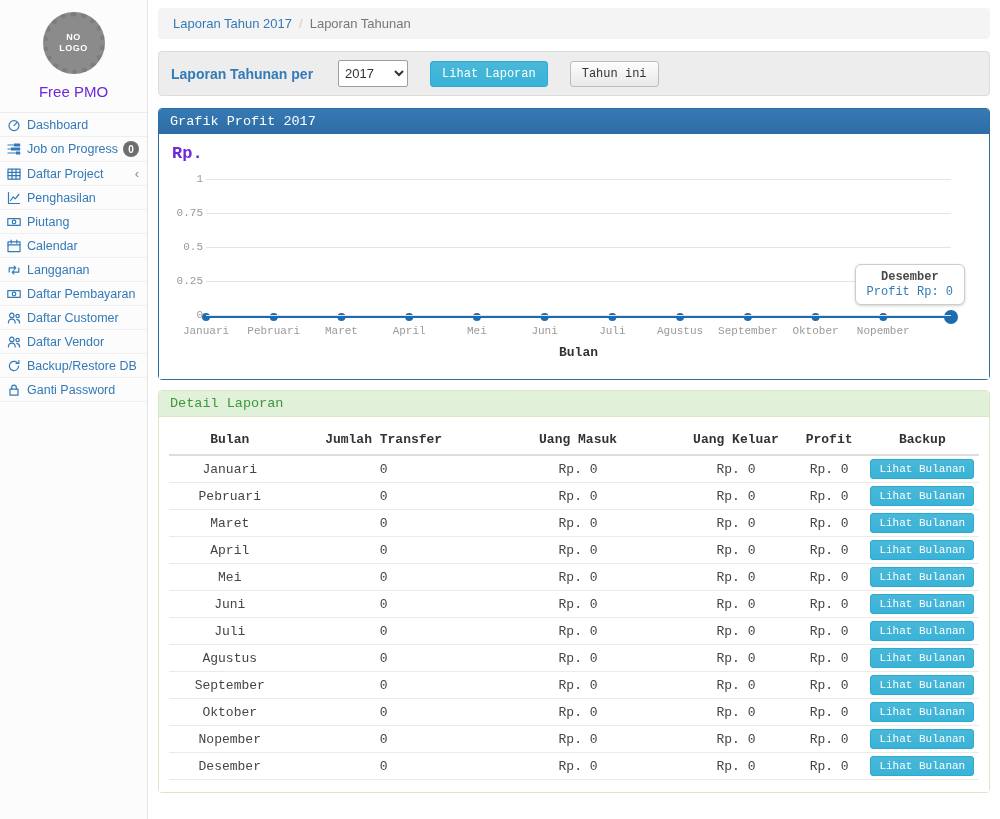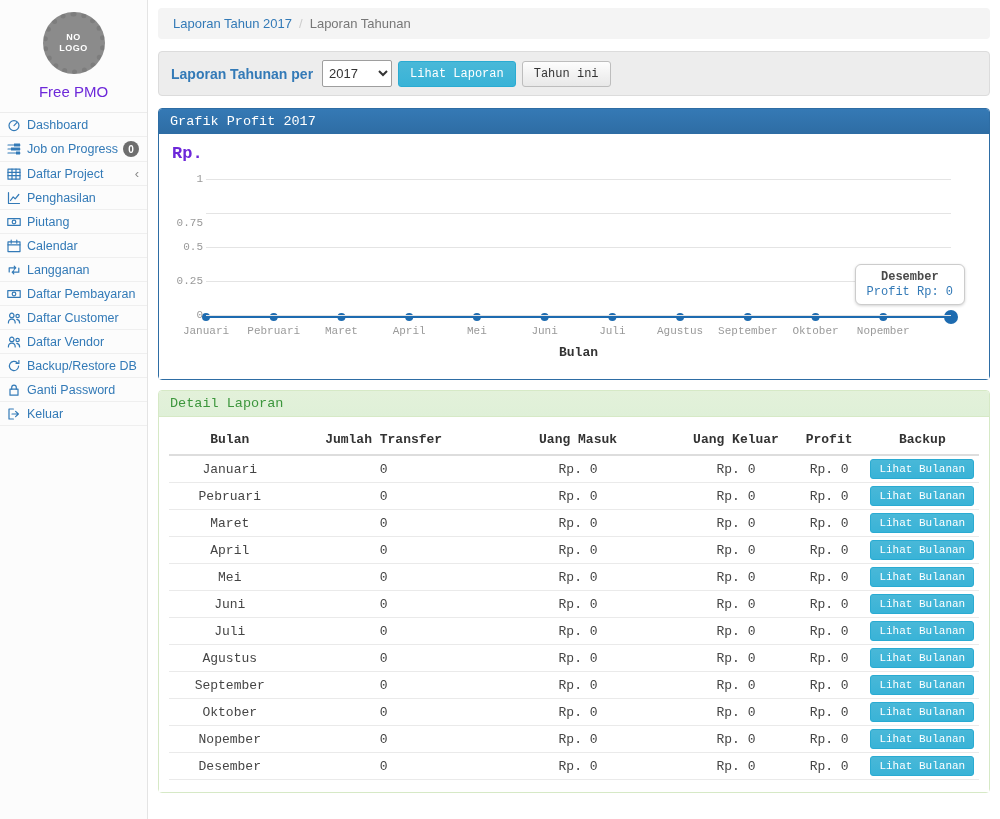--- a/index.html
+++ b/index.html
@@ -52,21 +52,21 @@
     margin-top: 8px; background: #f4f4f4; border-radius: 4px;
     height: 31px; display: flex; align-items: center; padding: 0 15px;
     color: #999;
   }
   .breadcrumb-bar a { color: #337ab7; text-decoration: none; }
   .breadcrumb-sep { margin: 0 7px; color: #ccc; }
   .breadcrumb-current { color: #777; }
   .form-bar {
     margin-top: 12px; background: #ededed; border: 1px solid #dcdcdc;
     border-radius: 4px; padding: 8px 12px;
-    display: flex; align-items: center; gap: 6px;
+    display: flex; align-items: center; gap: 22px;
   }
   .form-bar .form-label { color: #337ab7; font-weight: bold; font-size: 14px; margin-right: 3px; }
   .year-select {
     height: 27px; width: 70px; font-size: 13px; font-family: inherit;
     border: 1px solid #9e9e9e; border-radius: 2px; background: #fff; color: #333;
     padding: 0 2px;
   }
   .btn { font-family: Liberation Mono, monospace; font-size: 12px; border-radius: 3px; padding: 6px 11px; cursor: pointer; line-height: 1; }
   .btn-info {
     background: linear-gradient(#49b8d8, #39b3d7); color: #fff;
@@ -243,29 +243,20 @@
         <span class="lbl">Backup/Restore DB</span>
       </li>
       <li class="side-item">
         <span class="mi">
           <svg width="14" height="14" viewBox="0 0 14 14">
             <rect x="3" y="6.2" width="8" height="6" fill="none" stroke="#337ab7" stroke-width="1.2" stroke-linecap="round" stroke-linejoin="round"></rect>
             <path d="M4.7 6.2V4.4a2.3 2.3 0 0 1 4.6 0v1.8" fill="none" stroke="#337ab7" stroke-width="1.2" stroke-linecap="round" stroke-linejoin="round"></path>
           </svg>
         </span>
         <span class="lbl">Ganti Password</span>
-      </li>
-      <li class="side-item">
-        <span class="mi">
-          <svg width="14" height="14" viewBox="0 0 14 14">
-            <path d="M6.4 2H2v10h4.4" fill="none" stroke="#337ab7" stroke-width="1.2" stroke-linecap="round" stroke-linejoin="round"></path>
-            <path d="M8.6 4.4L11.4 7l-2.8 2.6M11.4 7H5" fill="none" stroke="#337ab7" stroke-width="1.2" stroke-linecap="round" stroke-linejoin="round"></path>
-          </svg>
-        </span>
-        <span class="lbl">Keluar</span>
       </li>
     </ul>
 </div>
 
 <div class="main">
 
   <div class="breadcrumb-bar">
     <a href="#">Laporan Tahun 2017</a>
     <span class="breadcrumb-sep">/</span>
     <span class="breadcrumb-current">Laporan Tahunan</span>
@@ -297,21 +288,21 @@
             <circle cx="714.2727272727274" cy="175" r="4" fill="#1d6bb0"></circle>
             <circle cx="782.0000000000001" cy="175" r="7" fill="#1d6bb0"></circle>
           </svg>
           <div class="chart-tooltip">
           <div class="tt-title">Desember</div>
           <div class="tt-text">Profit Rp: 0</div>
         </div>
       <div class="y-axis-title">Rp.</div>
           <div class="grid-label" style="top: 37px;">1</div>
           <div class="grid-line" style="top: 37px;"></div>
-          <div class="grid-label" style="top: 71px; margin-top: 10px;">0.75</div>
+          <div class="grid-label" style="top: 71px;">0.75</div>
           <div class="grid-line" style="top: 71px;"></div>
           <div class="grid-label" style="top: 105px;">0.5</div>
           <div class="grid-line" style="top: 105px;"></div>
           <div class="grid-label" style="top: 139px;">0.25</div>
           <div class="grid-line" style="top: 139px;"></div>
           <div class="grid-label" style="top: 173px;">0</div>
           <div class="grid-line" style="top: 173px;"></div>
           <div class="x-label" style="left: 37px; top: 183px;">Januari</div>
           <div class="x-label" style="left: 104.727px; top: 183px;">Pebruari</div>
           <div class="x-label" style="left: 172.455px; top: 183px;">Maret</div>

